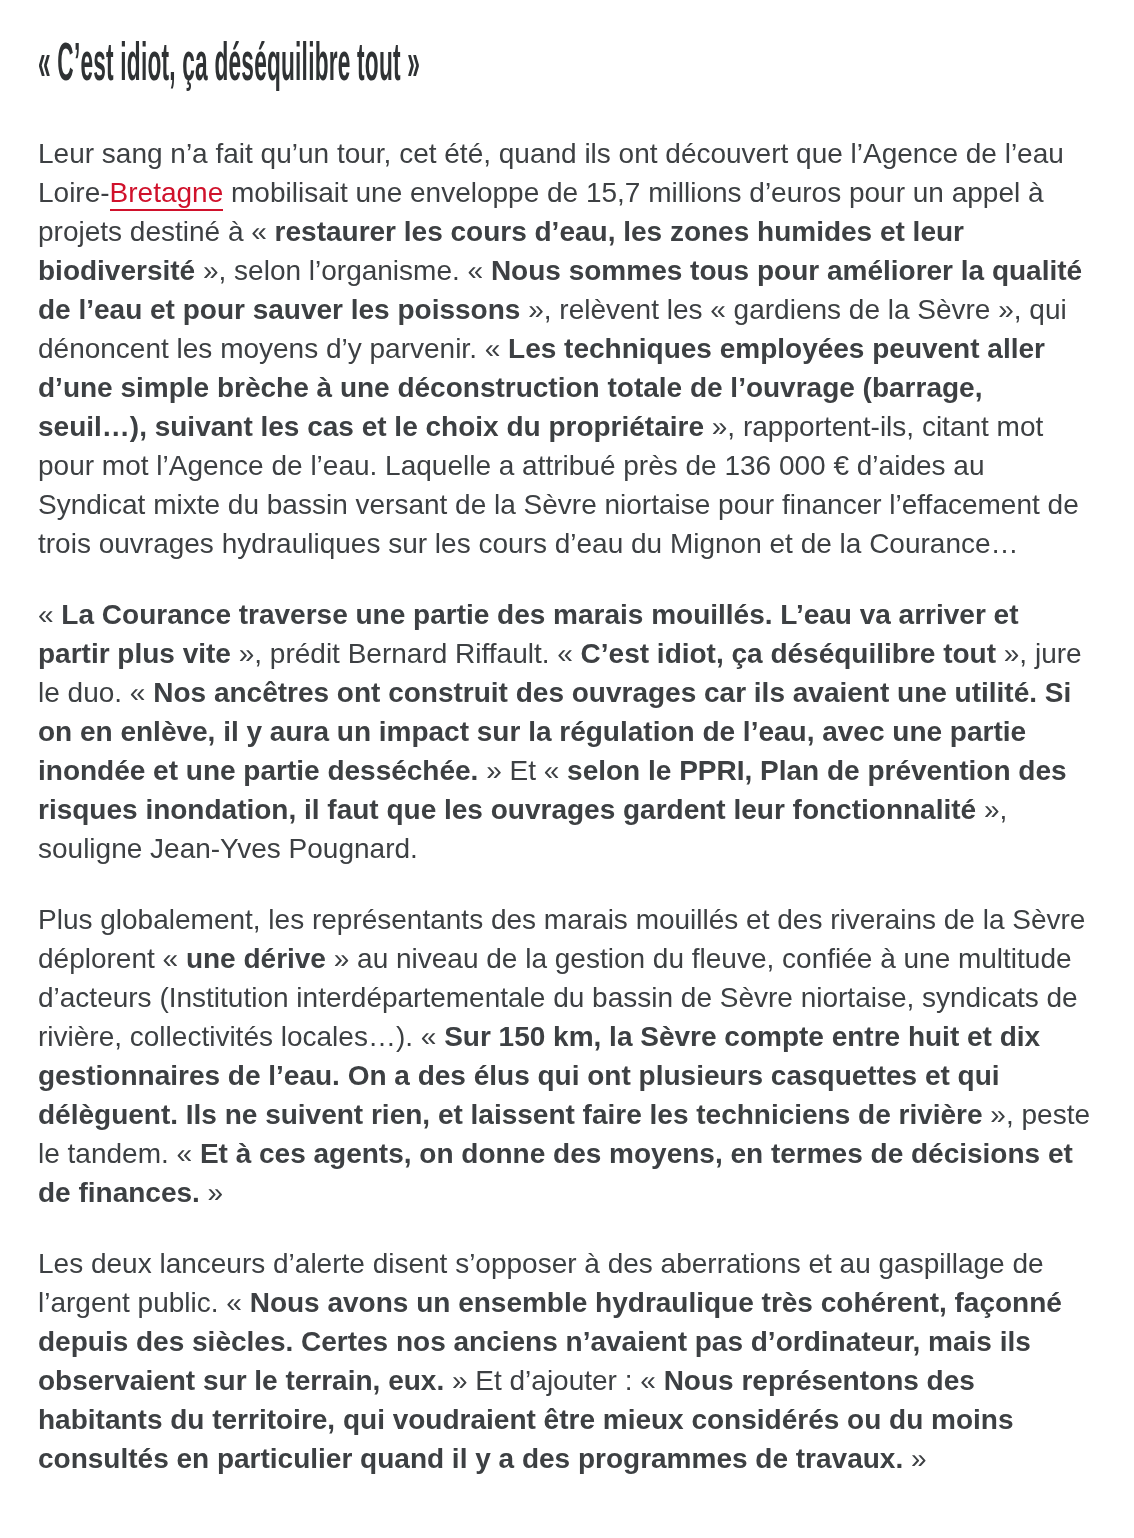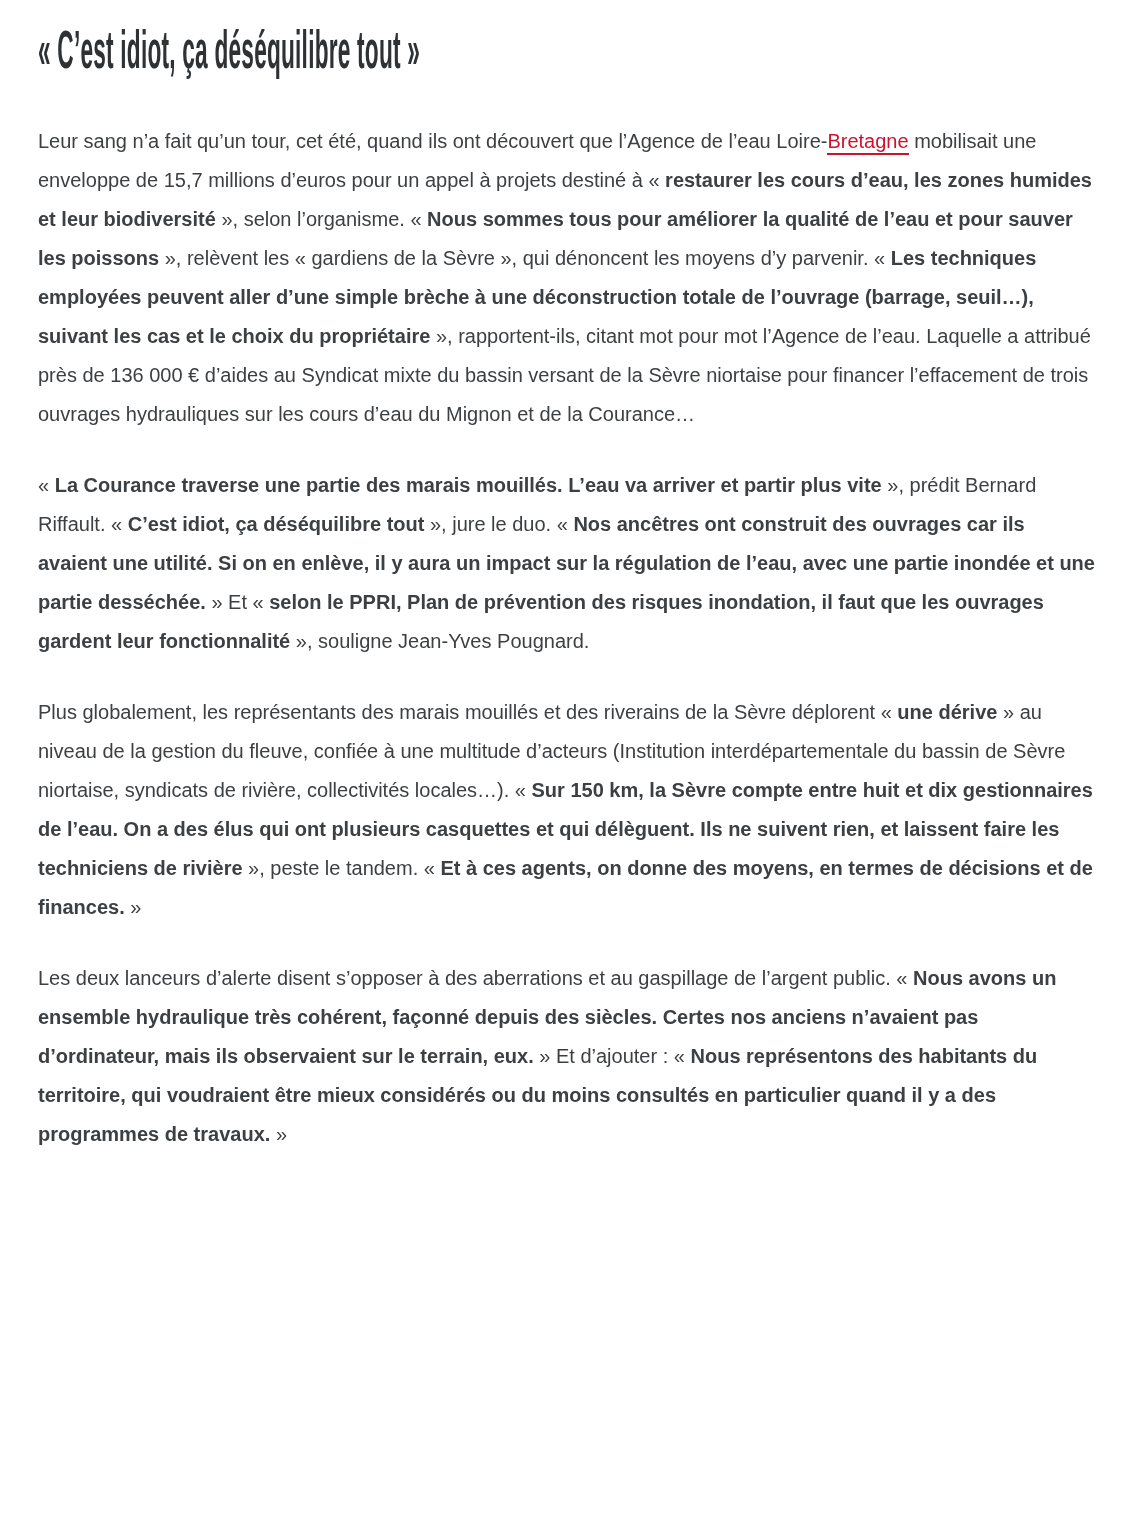--- a/index.html
+++ b/index.html
@@ -12,39 +12,39 @@
   body{
     background:var(--bg);
     width:1134px;
     min-height:1538px;
     box-sizing:border-box;
     font-family:"Liberation Sans","DejaVu Sans",sans-serif;
     -webkit-font-smoothing:antialiased;
   }
   main{padding:18px 38px 30px;}
   .hd{
-    margin:0 0 42px;
+    margin:12px 0 42px;
     font-size:54px;
     line-height:62px;
     font-weight:700;
     color:var(--heading);
     white-space:nowrap;
   }
   h2.hd{margin-top:52px;}
   .hd-in{
     display:inline-block;
     white-space:nowrap;
     font-stretch:ultra-condensed;
     transform:scaleX(0.42);
     transform-origin:0 50%;
     letter-spacing:0.5px;
   }
   .para{
     margin:12px 0 32px;
-    font-size:20px;
+    font-size:28px;
     line-height:39px;
     color:var(--body);
     max-width:1058px;
   }
   .b{font-weight:700;color:var(--body);}
   .link{
     color:var(--link);
     text-decoration:none;
     border-bottom:2px solid var(--link);
     padding-bottom:1px;

